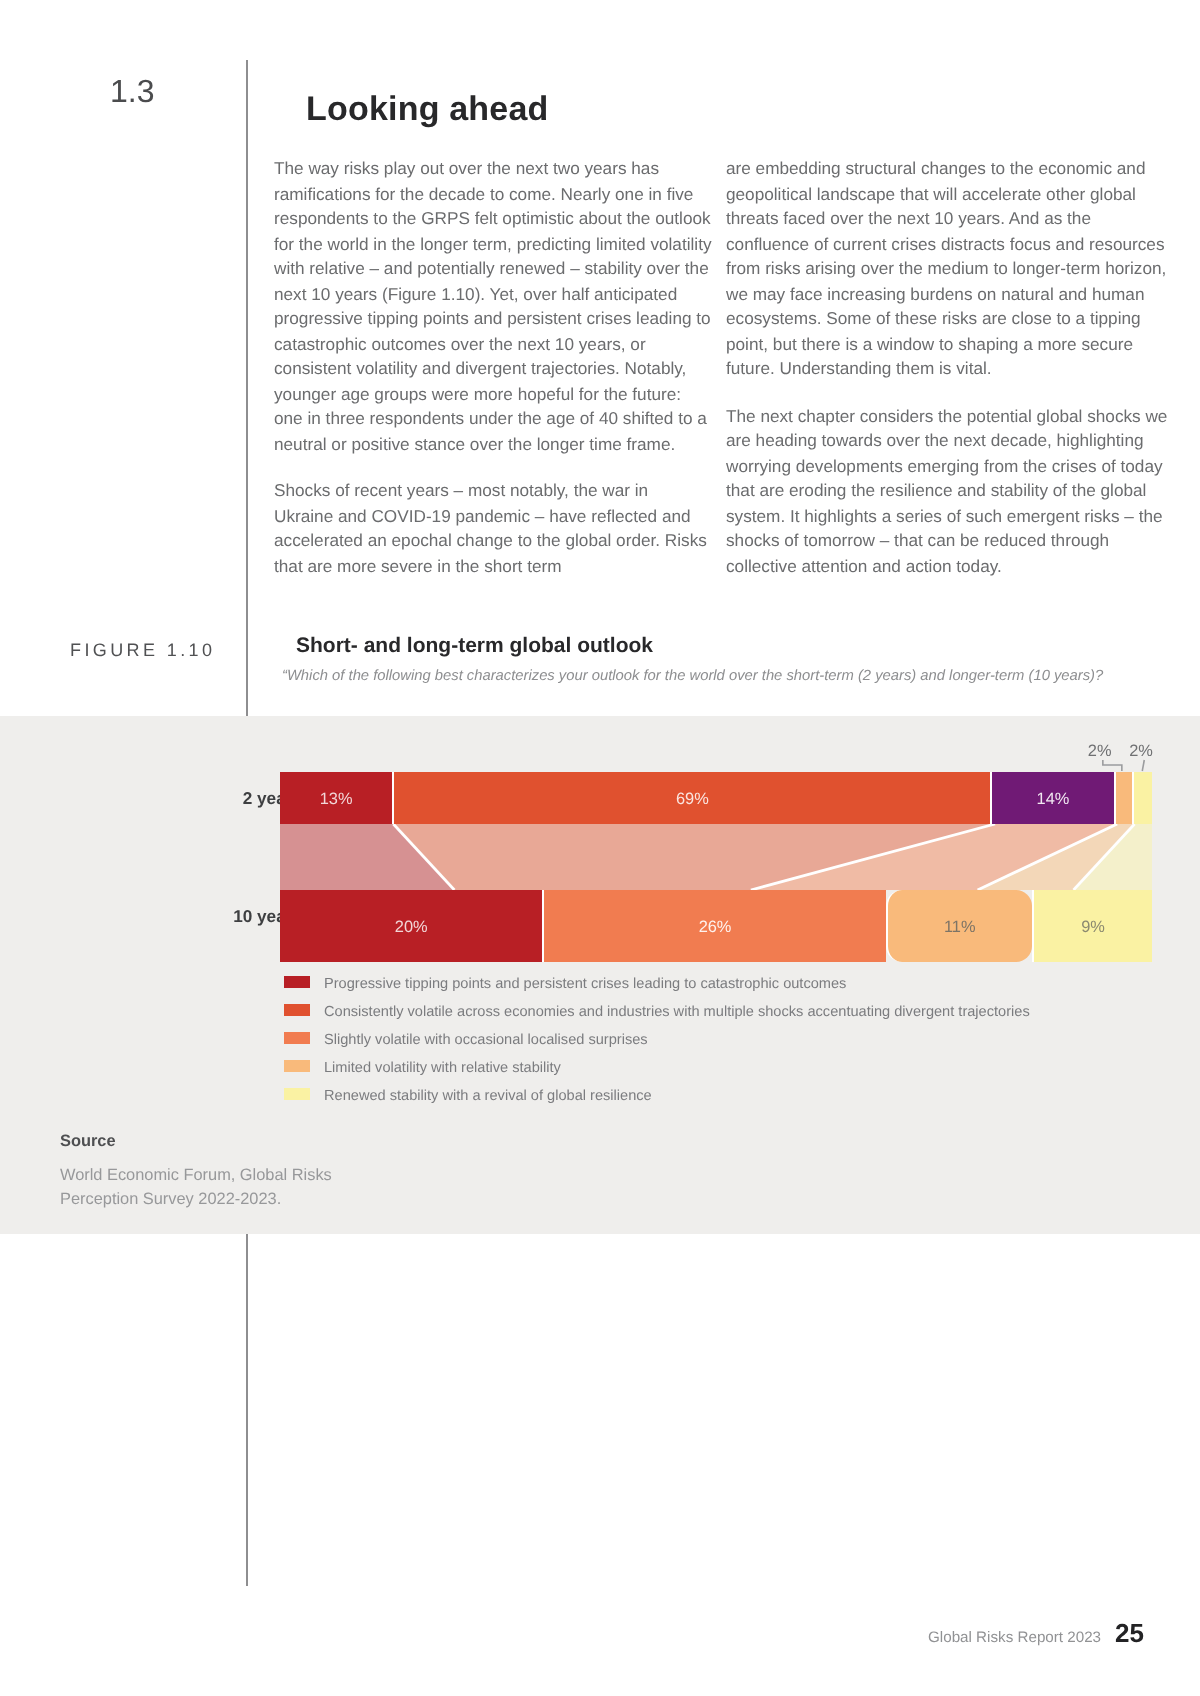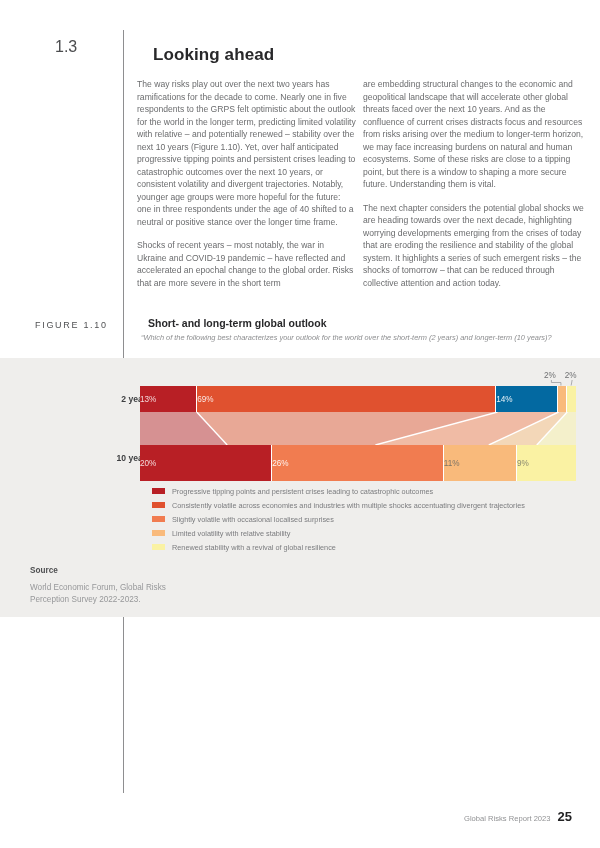--- a/index.html
+++ b/index.html
@@ -18,25 +18,25 @@
              color:#505153;}
   .fig-title{position:absolute;left:148px;top:317px;font-size:10.5px;font-weight:bold;
              color:#28282a;}
   .fig-subtitle{position:absolute;left:141px;top:333px;font-size:7.4px;font-style:italic;
                 color:#8d8e90;}
   .panel{position:absolute;left:0;top:358px;width:600px;height:259px;background:#efeeec;}
   #chart{position:absolute;left:0;top:0;width:600px;height:259px;}
   .bar-label{position:absolute;left:0;width:123px;text-align:right;font-size:8.6px;
              font-weight:bold;color:#3e3f41;padding-left:28px;}
   .bar{position:absolute;display:flex;}
-  .seg{position:relative;display:flex;align-items:center;justify-content:flex-start;
+  .seg{position:relative;display:flex;align-items:center;justify-content:center;
        font-size:8.2px;overflow:hidden;white-space:nowrap;}
   .seg + .seg{border-left:1px solid #ffffff;}
   .small-label{position:absolute;font-size:8.2px;color:#6f7072;}
-  .legend{position:absolute;left:152px;top:126px;}
+  .legend{position:absolute;left:142px;top:126px;}
   .legend-row{display:flex;align-items:center;height:14px;}
   .legend-swatch{width:13px;height:6px;margin-right:7px;flex:0 0 13px;}
   .legend-label{font-size:7.3px;color:#7b7c7f;}
   .source{position:absolute;left:30px;top:208px;}
   .source-label{font-size:8.2px;font-weight:bold;color:#4e4f51;margin-bottom:7px;}
   .source-line{font-size:8.2px;color:#97989a;line-height:11.5px;}
   .footer{position:absolute;right:28px;top:809px;font-size:7.6px;color:#919294;}
   .footer .pagenum{font-weight:bold;color:#232325;font-size:13px;margin-left:7px;}
   svg{display:block;}
 </style>
@@ -66,35 +66,35 @@
   <div class="panel">
     <div id="chart">
         <div class="bar-label" style="top: 28px; height: 26px; line-height: 26px;">2 years</div>
         <div class="bar" style="left: 140px; top: 28px; width: 436px; height: 26px;">
           <div class="seg" style="flex: 13 1 0px; background: rgb(184, 31, 37); color: rgba(255, 255, 255, 0.82);">
             <span>13%</span>
           </div>
           <div class="seg" style="flex: 69 1 0px; background: rgb(224, 81, 47); color: rgba(255, 255, 255, 0.85);">
             <span>69%</span>
           </div>
-          <div class="seg" style="flex: 14 1 0px; background: #0369a1; color: rgba(255, 255, 255, 0.9);">
+          <div class="seg" style="flex: 14 1 0px; background: #701a75; color: rgba(255, 255, 255, 0.9);">
             <span>14%</span>
           </div>
           <div class="seg" style="flex: 2 1 0px; background: rgb(249, 186, 123); color: rgb(125, 116, 102);"></div>
           <div class="seg" style="flex: 2 1 0px; background: rgb(250, 242, 163); color: rgb(139, 137, 112);"></div>
         </div>
         <div class="bar-label" style="top: 87px; height: 26px; line-height: 26px;">10 years</div>
         <div class="bar" style="left: 140px; top: 87px; width: 436px; height: 36px;">
           <div class="seg" style="flex: 20 1 0px; background: rgb(184, 31, 37); color: rgba(255, 255, 255, 0.82);">
             <span>20%</span>
           </div>
           <div class="seg" style="flex: 26 1 0px; background: rgb(241, 124, 80); color: rgba(255, 255, 255, 0.9);">
             <span>26%</span>
           </div>
-          <div class="seg" style="flex: 11 1 0px; background: rgb(249, 186, 123); color: rgb(125, 116, 102);">
+          <div class="seg" style="flex: 11 1 0px; background: rgb(249, 186, 123); color: rgb(125, 116, 102); border-radius: 8px;">
             <span>11%</span>
           </div>
           <div class="seg" style="flex: 9 1 0px; background: rgb(250, 242, 163); color: rgb(139, 137, 112);">
             <span>9%</span>
           </div>
         </div>
         <svg viewBox="0 0 436 33" preserveAspectRatio="none" style="position: absolute; left: 140px; top: 54px; width: 436px; height: 33px;">
           <polygon points="0,0 56.68000000000001,0 87.2,33 0,33" fill="rgba(184,31,37,0.45)"></polygon>
           <polygon points="56.68000000000001,0 357.52000000000004,0 235.44000000000003,33 87.2,33" fill="rgba(224,81,47,0.45)"></polygon>
           <polygon points="357.52000000000004,0 418.56000000000006,0 348.8,33 235.44000000000003,33" fill="rgba(241,124,80,0.45)"></polygon>

